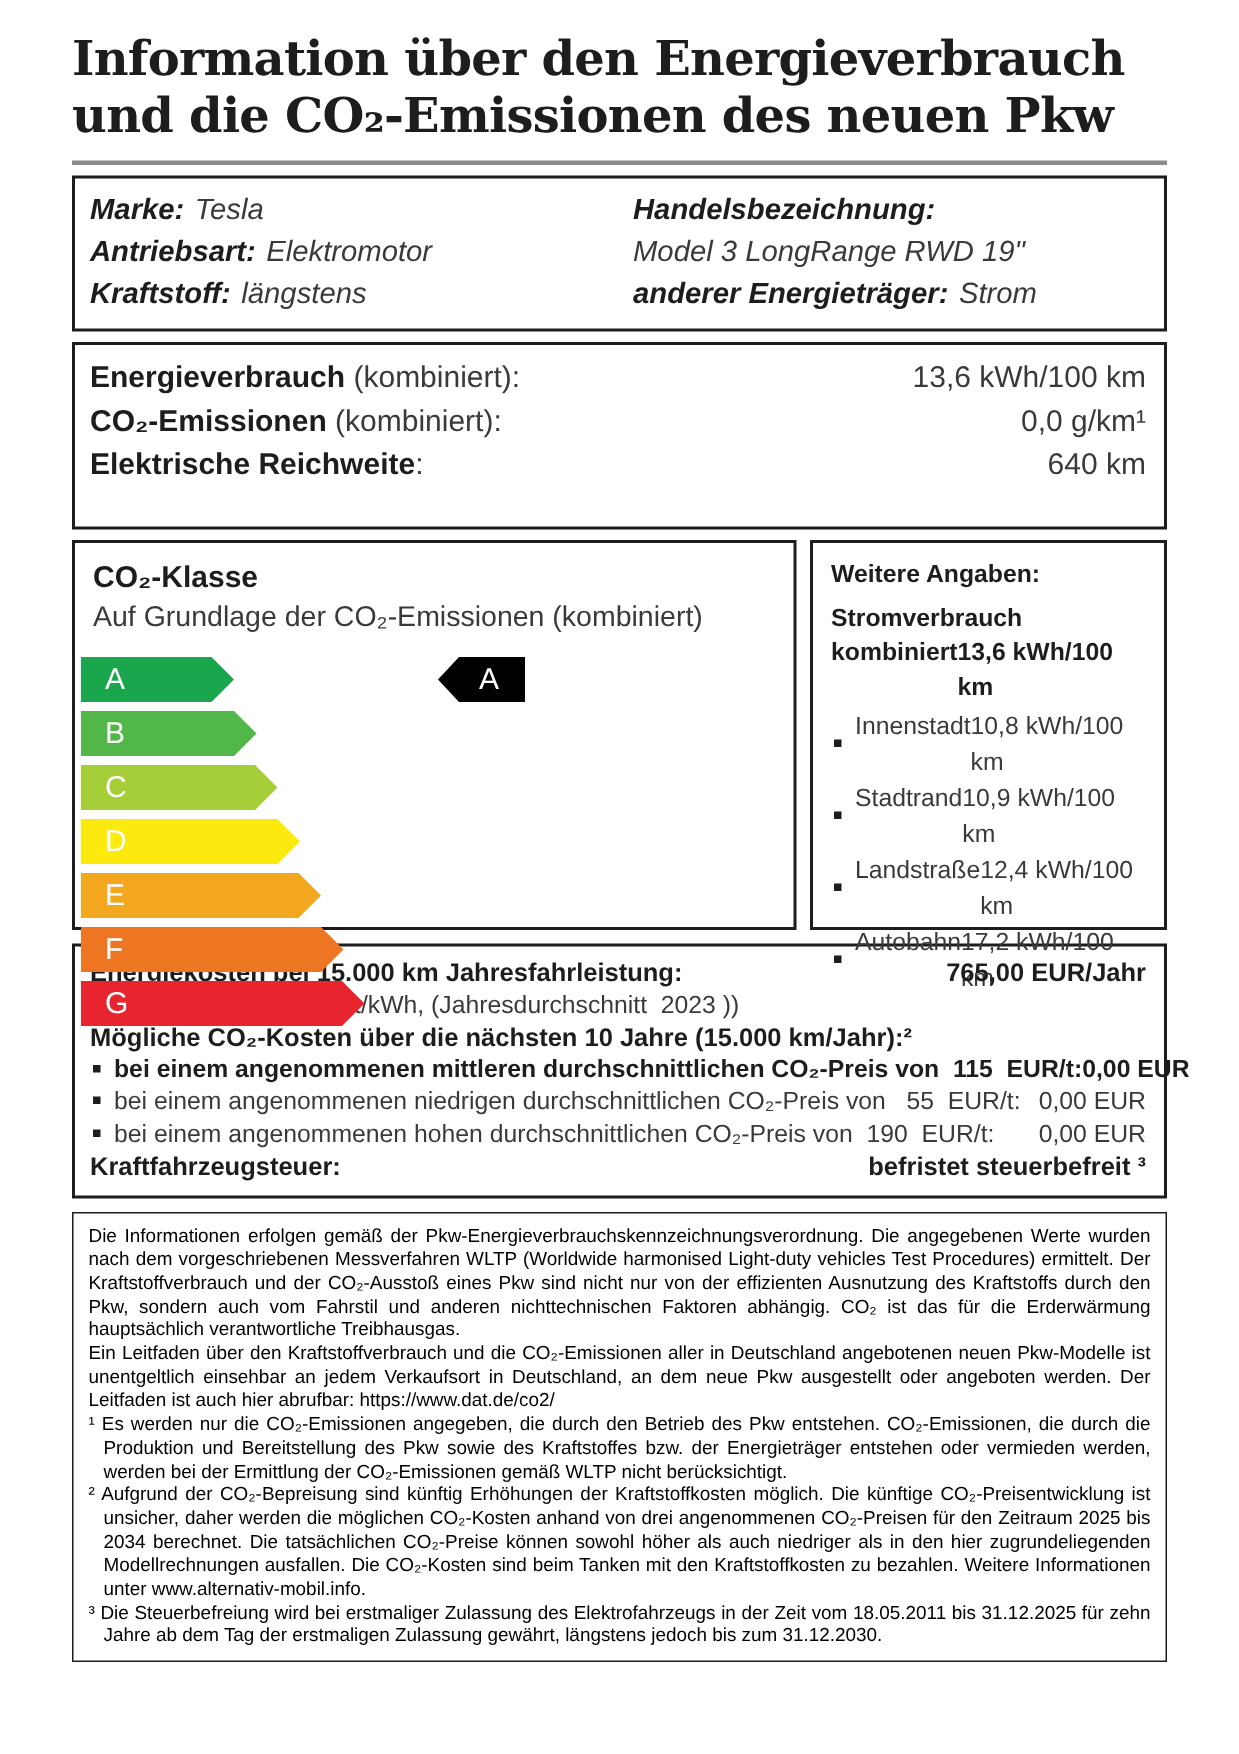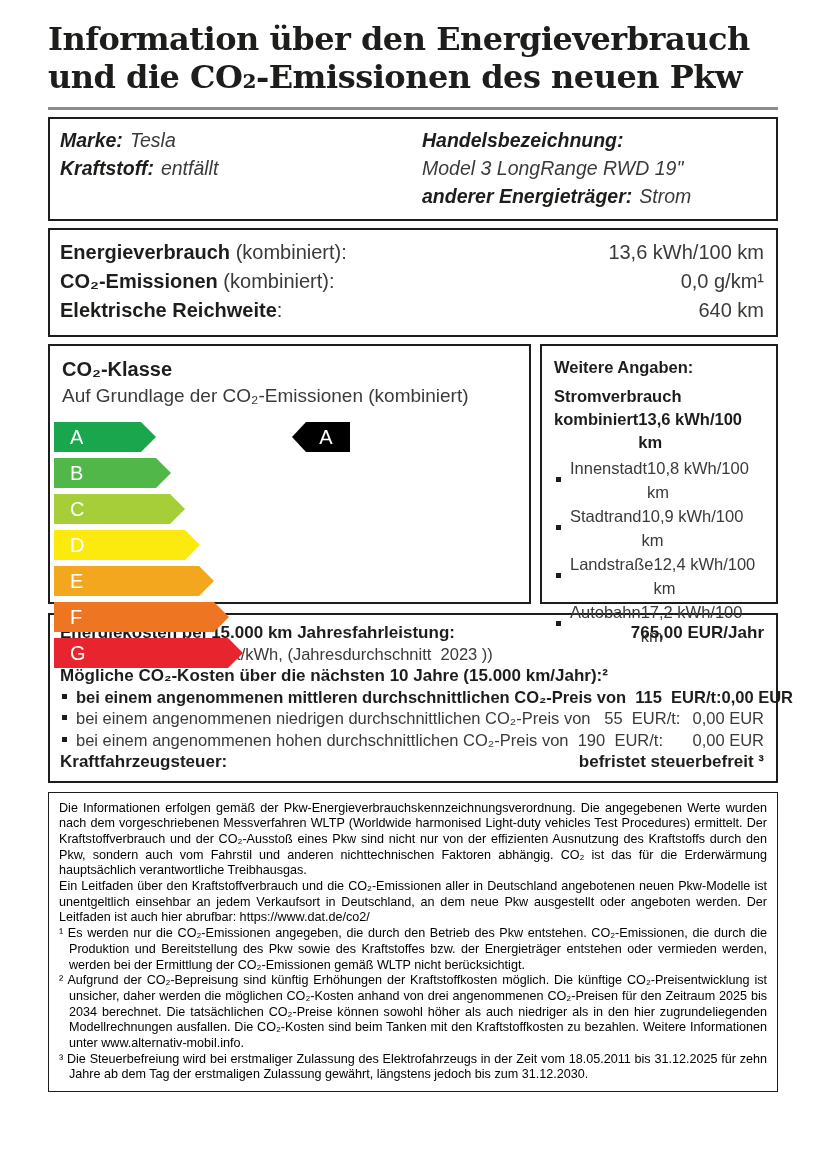--- a/index.html
+++ b/index.html
@@ -17,21 +17,21 @@
   .title-rule{border:none;border-top:3px solid #8c8c8c;margin:11px 0 7px 0;}
   
   .box{border:2px solid #1d1d1b;background:#fff;box-sizing:border-box;}
   .b{font-weight:bold;color:#1d1d1b;}
   
   .box-vehicle{display:grid;grid-template-columns:362px 1fr;padding:7px 12px 9px 10px;margin-bottom:7px;font-style:italic;}
   .box-vehicle .col{font-size:19.5px;line-height:28px;}
   .row .lbl{font-weight:bold;color:#1d1d1b;}
   .row .lbl:not(:empty){margin-right:7px;}
   
-  .box-consumption{padding:8px 12px 10px 10px;margin-bottom:7px;}
+  .box-consumption{padding:8px 12px 26px 10px;margin-bottom:7px;}
   .c-row{display:flex;font-size:20px;line-height:29px;}
   .c-row .val{margin-left:auto;text-align:right;}
   
   .row3{display:flex;gap:9px;margin-bottom:9px;height:260px;}
   .box-class{flex:0 0 483px;padding:10px 12px;position:relative;}
   .class-heading{font-size:20px;line-height:27px;}
   .class-sub{font-size:19px;line-height:26px;margin-bottom:13px;}
   .arrows{position:relative;margin-left:-8px;}
   .arrow{
     height:30px;margin-bottom:6px;color:#fff;font-size:20px;line-height:30px;
@@ -81,21 +81,24 @@
     <div>und die CO₂-Emissionen des neuen Pkw</div>
   </div>
   <hr class="title-rule">
 
   <div class="box box-vehicle">
     <div class="col">
       <div class="row">
         <span class="lbl">Marke:</span><span>Tesla</span>
       </div>
       <div class="row">
-        <span class="lbl">Kraftstoff:</span><span>entfällt</span>
+        <span class="lbl">Antriebsart:</span><span>Elektromotor</span>
+      </div>
+      <div class="row">
+        <span class="lbl">Kraftstoff:</span><span>längstens</span>
       </div>
     </div>
     <div class="col">
       <div class="row">
         <span class="lbl">Handelsbezeichnung:</span><span></span>
       </div>
       <div class="row">
         <span class="lbl"></span><span>Model 3 LongRange RWD 19"</span>
       </div>
       <div class="row">

